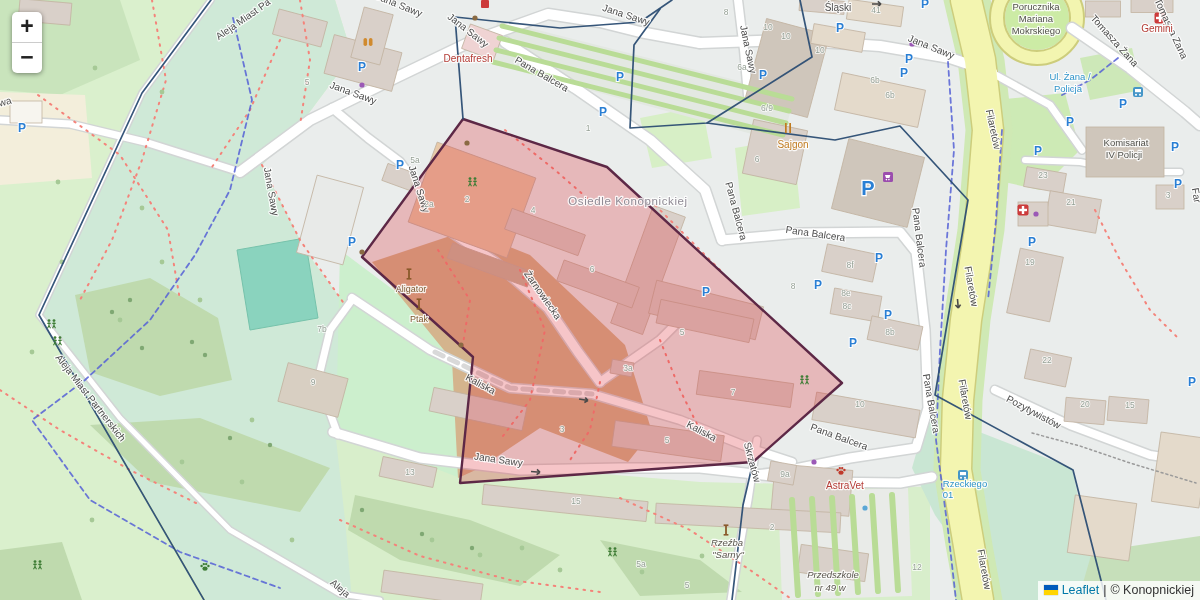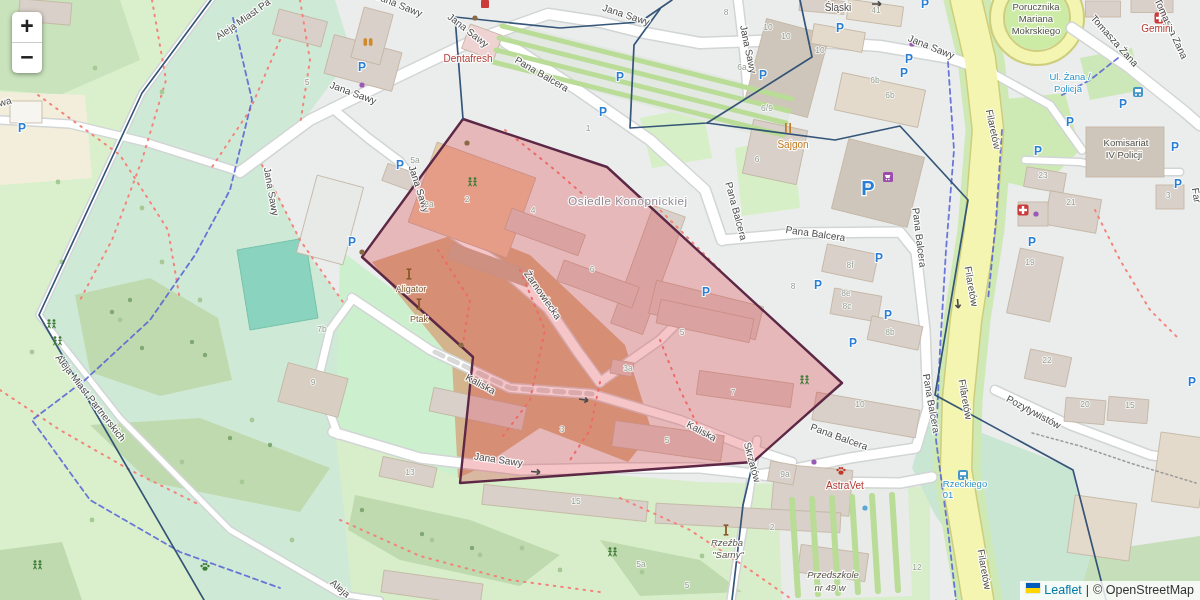--- a/index.html
+++ b/index.html
@@ -19,21 +19,21 @@
   .pu{fill:#2f93c9;font-size:9.5px}
   .pk{fill:#2a7fd4;font-weight:bold;font-size:12px;paint-order:stroke;stroke:#fff;stroke-width:2px}
   .pkbig{fill:#2a7fd4;font-weight:bold;font-size:20px;paint-order:stroke;stroke:#fff;stroke-width:2.5px}
   
   .zoomctl{position:absolute;top:12px;left:12px;width:30px;background:#fff;border-radius:5px;
     box-shadow:0 1px 5px rgba(0,0,0,.45);overflow:hidden;z-index:10}
   .zoomctl a{display:block;width:30px;height:30px;line-height:28px;text-align:center;font-size:23px;
     font-weight:bold;color:#222;cursor:pointer;user-select:none;text-decoration:none}
   .zoomctl a.zin{border-bottom:1px solid #ccc}
   .attrib{position:absolute;right:0;bottom:0;background:rgba(255,255,255,.82);padding:2px 6px 3px 6px;
-    font-size:12.5px;color:#333;display:flex;gap:4px;z-index:10}
+    font-size:12.5px;color:#333;display:flex;align-items:center;gap:4px;z-index:10}
   .attrib a{color:#0078A8;text-decoration:none;cursor:pointer}
   .attrib a.osm{color:#333}
   .flag{display:inline-block;width:14px;height:10px;box-shadow:0 0 1px rgba(0,0,0,.4)}
   .flag .ft,.flag .fb{display:block;width:14px;height:5px}
   .flag .ft{background:#005BBB}
   .flag .fb{background:#FFD500}
 </style>
 </head>
 <body>
 
@@ -543,15 +543,15 @@
     <a class="zout">−</a>
   </div>
 
   <div class="attrib">
     <span class="flag">
         <i class="ft"></i>
         <i class="fb"></i>
       </span>
     <a>Leaflet</a>
     <span>|</span>
-    <a class="osm">© OpenStreetMap</a>
+    <a class="osm">© Konopnickiej</a>
   </div>
 </div>
 
 </body></html>

